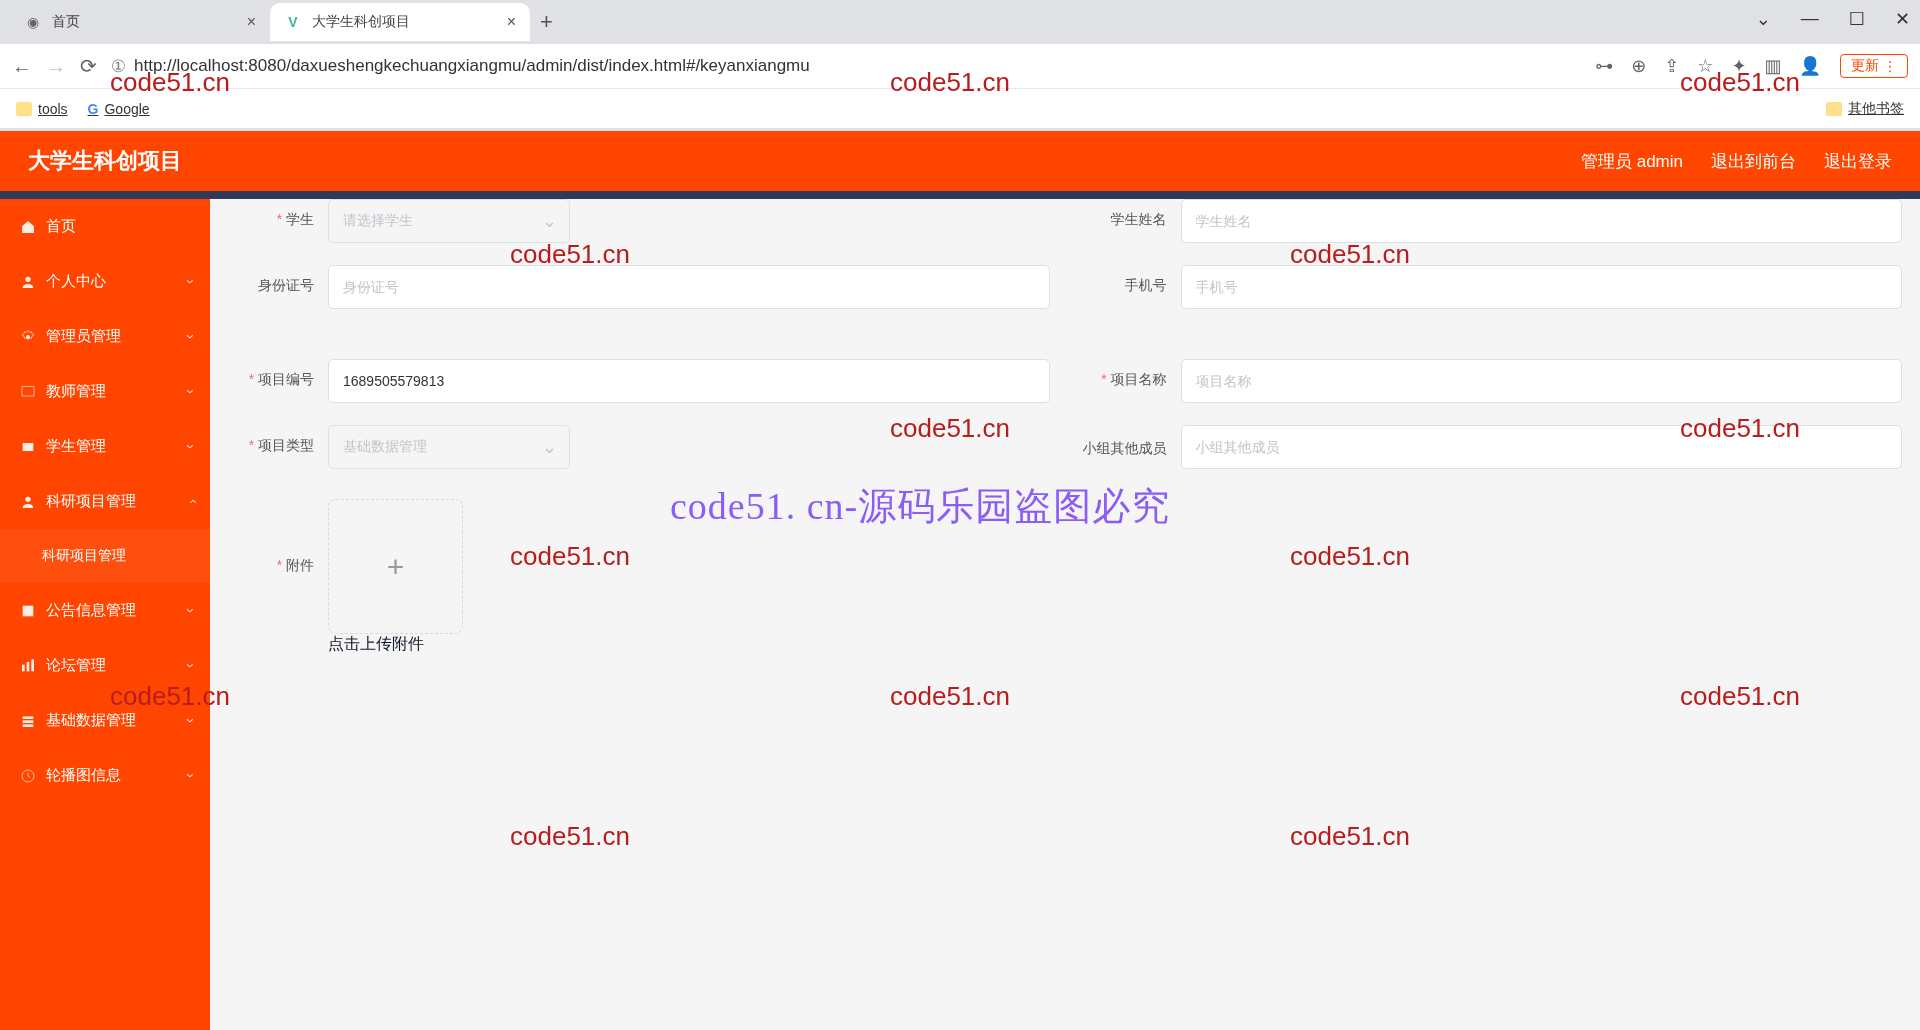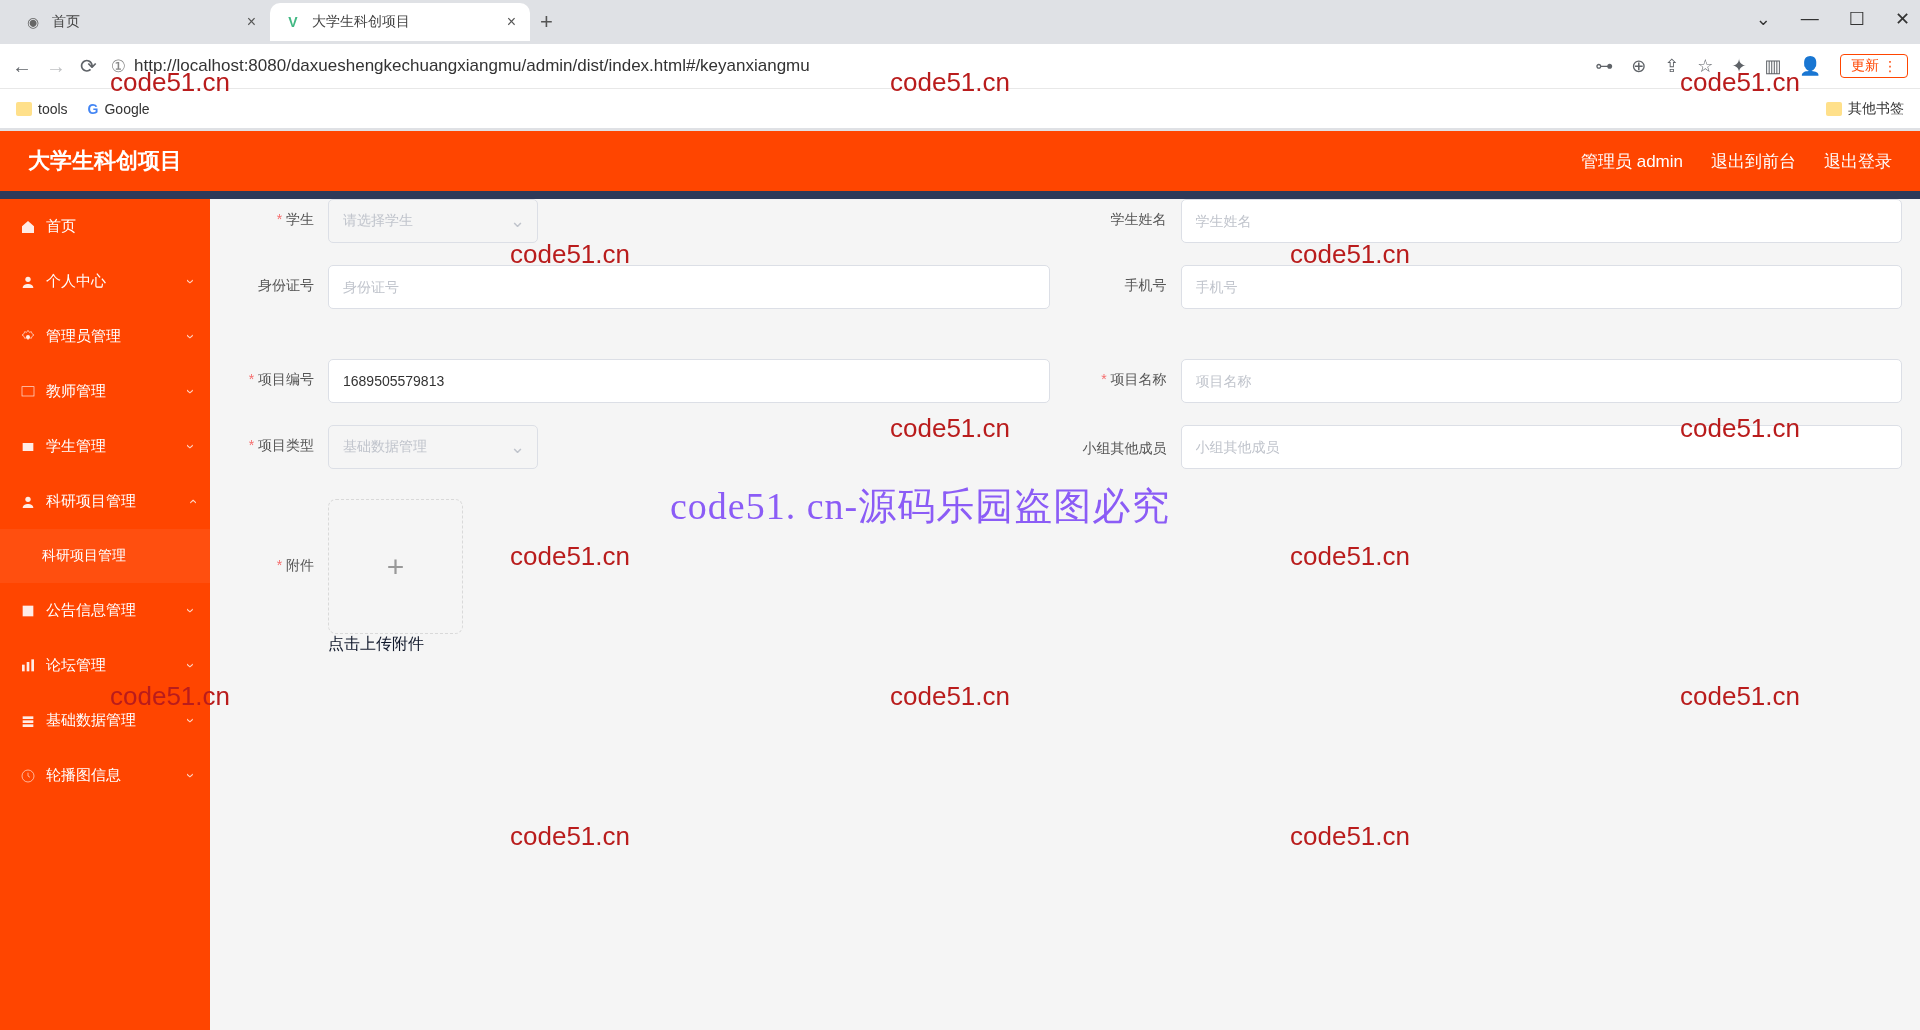--- a/index.html
+++ b/index.html
@@ -15,21 +15,21 @@
 .new-tab { font-size: 22px; color: #555; padding: 0 10px; }
 .window-ctrls { position: absolute; right: 10px; top: 8px; display: flex; gap: 30px; font-size: 18px; color: #333; }
 
 .nav-bar { display: flex; align-items: center; height: 44px; background: #fff; padding: 0 12px; gap: 14px; }
 .nav-icon { font-size: 20px; color: #5f6368; }
 .url-bar { flex: 1; display: flex; align-items: center; gap: 8px; font-size: 17px; color: #333; }
 .url-prefix { color: #888; }
 .right-icons { display: flex; align-items: center; gap: 18px; font-size: 18px; color: #5f6368; }
 .update-btn { border: 1.5px solid #ff4500; color: #ff4500; border-radius: 4px; padding: 2px 10px; font-size: 14px; display: flex; align-items: center; gap: 4px; }
 
-.bookmark-bar { display: flex; align-items: center; height: 40px; background: #fff; border-top: 1px solid #e8e8e8; padding: 0 16px; gap: 4px; font-size: 14px; color: #333; justify-content: space-between;}
+.bookmark-bar { display: flex; align-items: center; height: 40px; background: #fff; border-top: 1px solid #e8e8e8; padding: 0 16px; gap: 4px; font-size: 14px; color: #333; justify-content: space-between; text-decoration: underline;}
 .bm-left { display:flex; gap:20px; align-items:center;}
 .bm-item { display: flex; align-items: center; gap: 6px; }
 .folder-ico { width: 16px; height: 14px; background: #ffe08a; border-radius: 2px; display: inline-block; }
 .g-ico { font-weight: bold; }
 
 
 .app { position: relative; }
 .app-header { background: #ff4500; height: 60px; display: flex; align-items: center; padding: 0 28px; color: #fff; font-size: 22px; font-weight: bold; }
 .app-header .hdrright { margin-left: auto; display: flex; gap: 28px; font-size: 17px; font-weight: normal; }
 .header-bar { height: 8px; background: #2e3a59; }
@@ -49,21 +49,21 @@
 .breadcrumb .cur { color: #999; }
 
 .form { margin: 0 18px; }
 .row { display: flex; gap: 31px; margin-bottom: 22px; }
 .col { display: flex; align-items: flex-start; flex: 1; }
 .lbl { width: 100px; text-align: right; padding-right: 14px; padding-top: 12px; font-size: 14px; color: #555; flex-shrink: 0; }
 .req::before { content: "* "; color: #f56c6c; }
 .ctrl { flex: 1; }
 .inp { width: 100%; height: 44px; border: 1px solid #dcdfe6; border-radius: 5px; padding: 0 14px; font-size: 14px; color: #333; }
 .inp::placeholder { color: #c0c4cc; }
-.sel { width: 210px; height: 44px; border: 1px solid #dcdfe6; border-radius: 5px; padding: 0 30px 0 14px; font-size: 14px; color: #c0c4cc; position: relative; display: flex; align-items: center; }
+.sel { width: 242px; height: 44px; border: 1px solid #dcdfe6; border-radius: 5px; padding: 0 30px 0 14px; font-size: 14px; color: #c0c4cc; position: relative; display: flex; align-items: center; }
 .sel::after { content: "⌄"; position: absolute; right: 12px; color: #c0c4cc; font-size: 18px; }
 .img-box { width: 98px; height: 98px; border: 1px solid #ddd; position: relative; }
 .img-box::before { content: ""; position: absolute; top: 4px; left: 4px; width: 16px; height: 16px; border: 1px solid #999; }
 .img-box::after { content: ""; position: absolute; top: 6px; left: 18px; width: 10px; height: 14px;}
 .upload { width: 135px; height: 135px; border: 1px dashed #d9d9d9; border-radius: 8px; display: flex; align-items: center; justify-content: center; font-size: 30px; color: #999; }
 .hint { font-size: 16px; color: #0f172a; }
 
 
 .wm { position: absolute; color: #b91c1c; font-size: 26px; pointer-events: none; }
 .wm-big { position: absolute; color: #8b5cf6; font-size: 38px; font-family: SimSun, serif; pointer-events: none; letter-spacing: 1px;}

